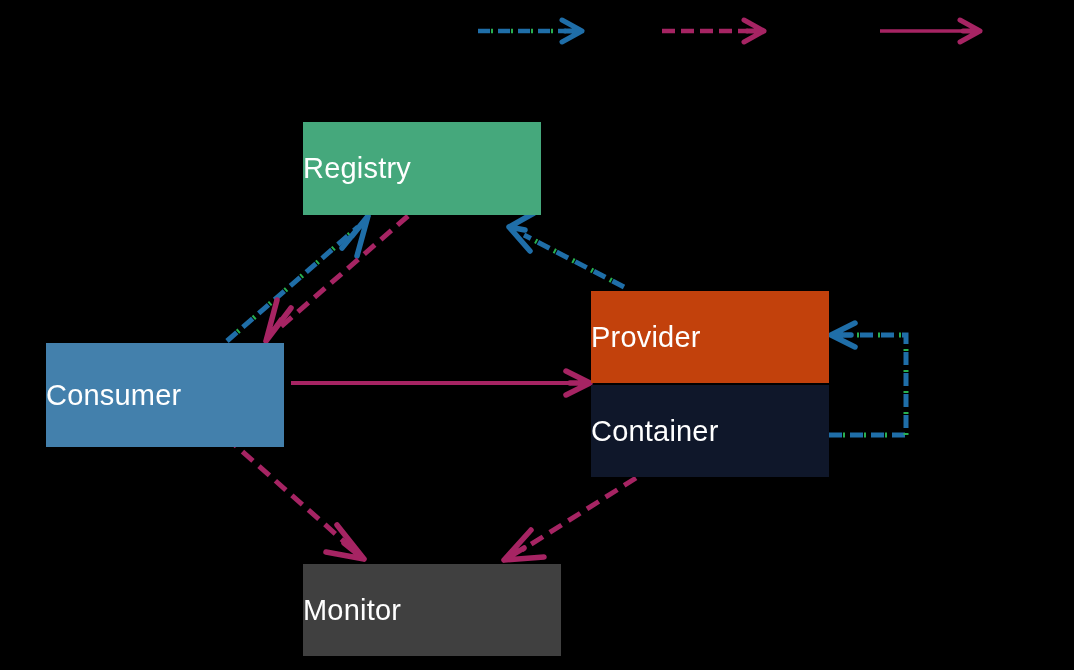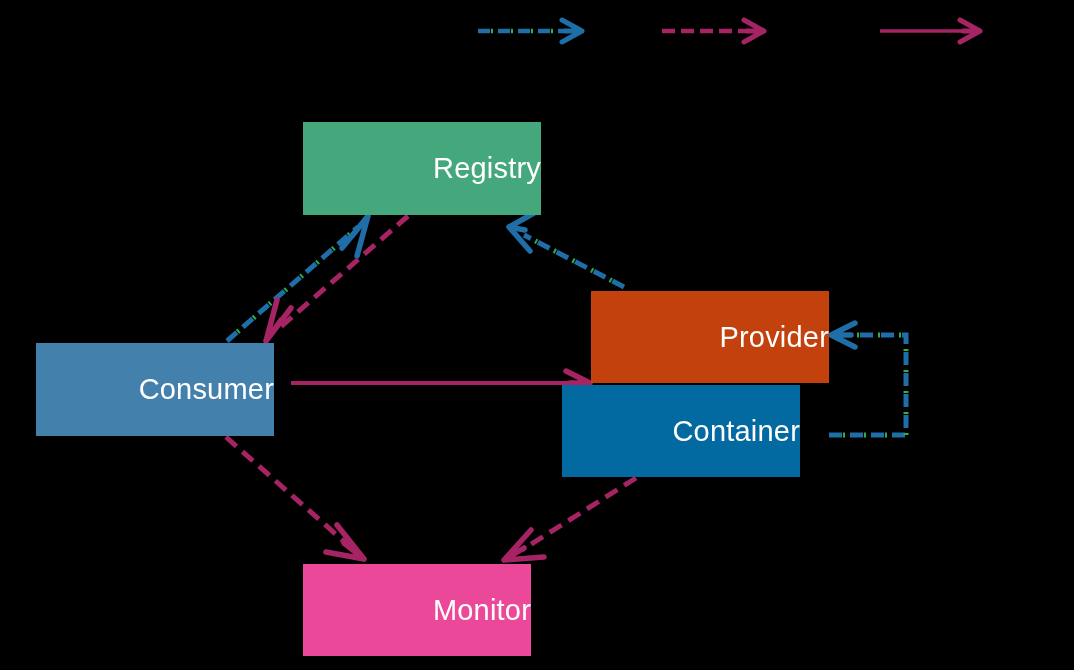--- a/index.html
+++ b/index.html
@@ -22,21 +22,21 @@
     position: absolute;
     left: 0;
     top: 0;
     width: 1074px;
     height: 670px;
   }
   .node {
     position: absolute;
     display: flex;
     align-items: center;
-    justify-content: flex-end;
+    justify-content: flex-start;
     color: #ffffff;
     font-size: 29px;
     font-weight: 400;
     letter-spacing: 0.2px;
     line-height: 1;
     box-sizing: border-box;
     z-index: 3;
   }
 </style>
 </head>
@@ -103,29 +103,29 @@
       <line x1="636" y1="478" x2="522" y2="550" stroke="#a62463" stroke-width="5" stroke-dasharray="14 8"></line>
       <path d="M 531 530 L 504 560 L 544 557 M 524 548 L 504 560" fill="none" stroke="#a62463" stroke-width="5.5" stroke-linecap="round" stroke-linejoin="round"></path>
     </g>
 
   </svg>
 
   <div class="node" style="left:303px; top:122px; width:238px; height:93px; background:#45a87c;">
     <span>Registry</span>
   </div>
 
-  <div class="node" style="left:36px; top:343px; width:238px; height:93px; background:#4380ac;">
+  <div class="node" style="left:46px; top:343px; width:238px; height:104px; background:#4380ac;">
     <span>Consumer</span>
   </div>
 
   <div class="node" style="left:591px; top:291px; width:238px; height:92px; background:#c2410c;">
     <span>Provider</span>
   </div>
 
-  <div class="node" style="left:562px; top:385px; width:238px; height:92px; background:#0369a1;">
+  <div class="node" style="left:591px; top:385px; width:238px; height:92px; background:#0f172a;">
     <span>Container</span>
   </div>
 
-  <div class="node" style="left:303px; top:564px; width:228px; height:92px; background:#ec4899;">
+  <div class="node" style="left:303px; top:564px; width:258px; height:92px; background:#404040;">
     <span>Monitor</span>
   </div>
 
 </div>
 
 </body></html>

